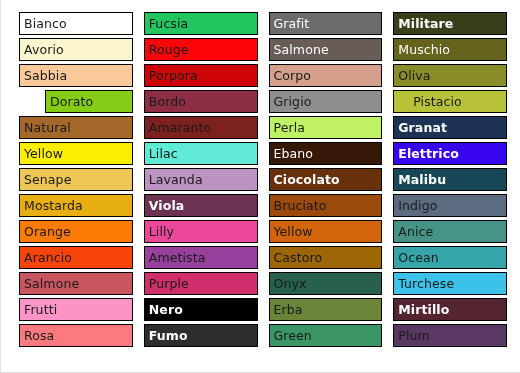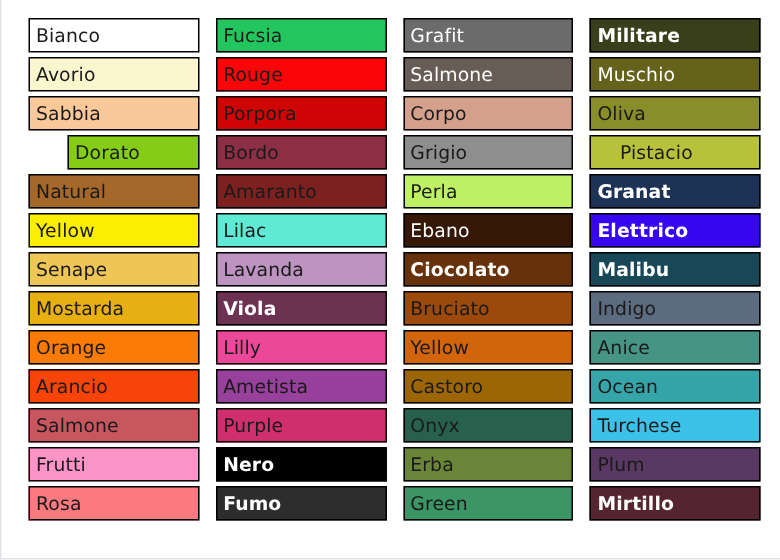--- a/index.html
+++ b/index.html
@@ -221,21 +221,21 @@
         </div>
         <div class="color-swatch" style="background-color: rgb(70, 148, 134); border-color: rgb(0, 0, 0);">
           <span class="swatch-label dark-text">Anice</span>
         </div>
         <div class="color-swatch" style="background-color: rgb(54, 165, 169); border-color: rgb(0, 0, 0);">
           <span class="swatch-label dark-text">Ocean</span>
         </div>
         <div class="color-swatch" style="background-color: rgb(60, 193, 232); border-color: rgb(0, 0, 0); align-items: center;">
           <span class="swatch-label dark-text">Turchese</span>
         </div>
+        <div class="color-swatch" style="background-color: rgb(84, 36, 48); border-color: rgb(0, 0, 0);">
+          <span class="swatch-label light-bold-text">Mirtillo</span>
+        </div>
         <div class="color-swatch" style="background-color: rgb(89, 57, 99); border-color: rgb(0, 0, 0);">
           <span class="swatch-label dark-text">Plum</span>
-        </div>
-        <div class="color-swatch" style="background-color: rgb(84, 36, 48); border-color: rgb(0, 0, 0);">
-          <span class="swatch-label light-bold-text">Mirtillo</span>
         </div>
       </div>
     </div>
 </div>
 
 </body></html>

